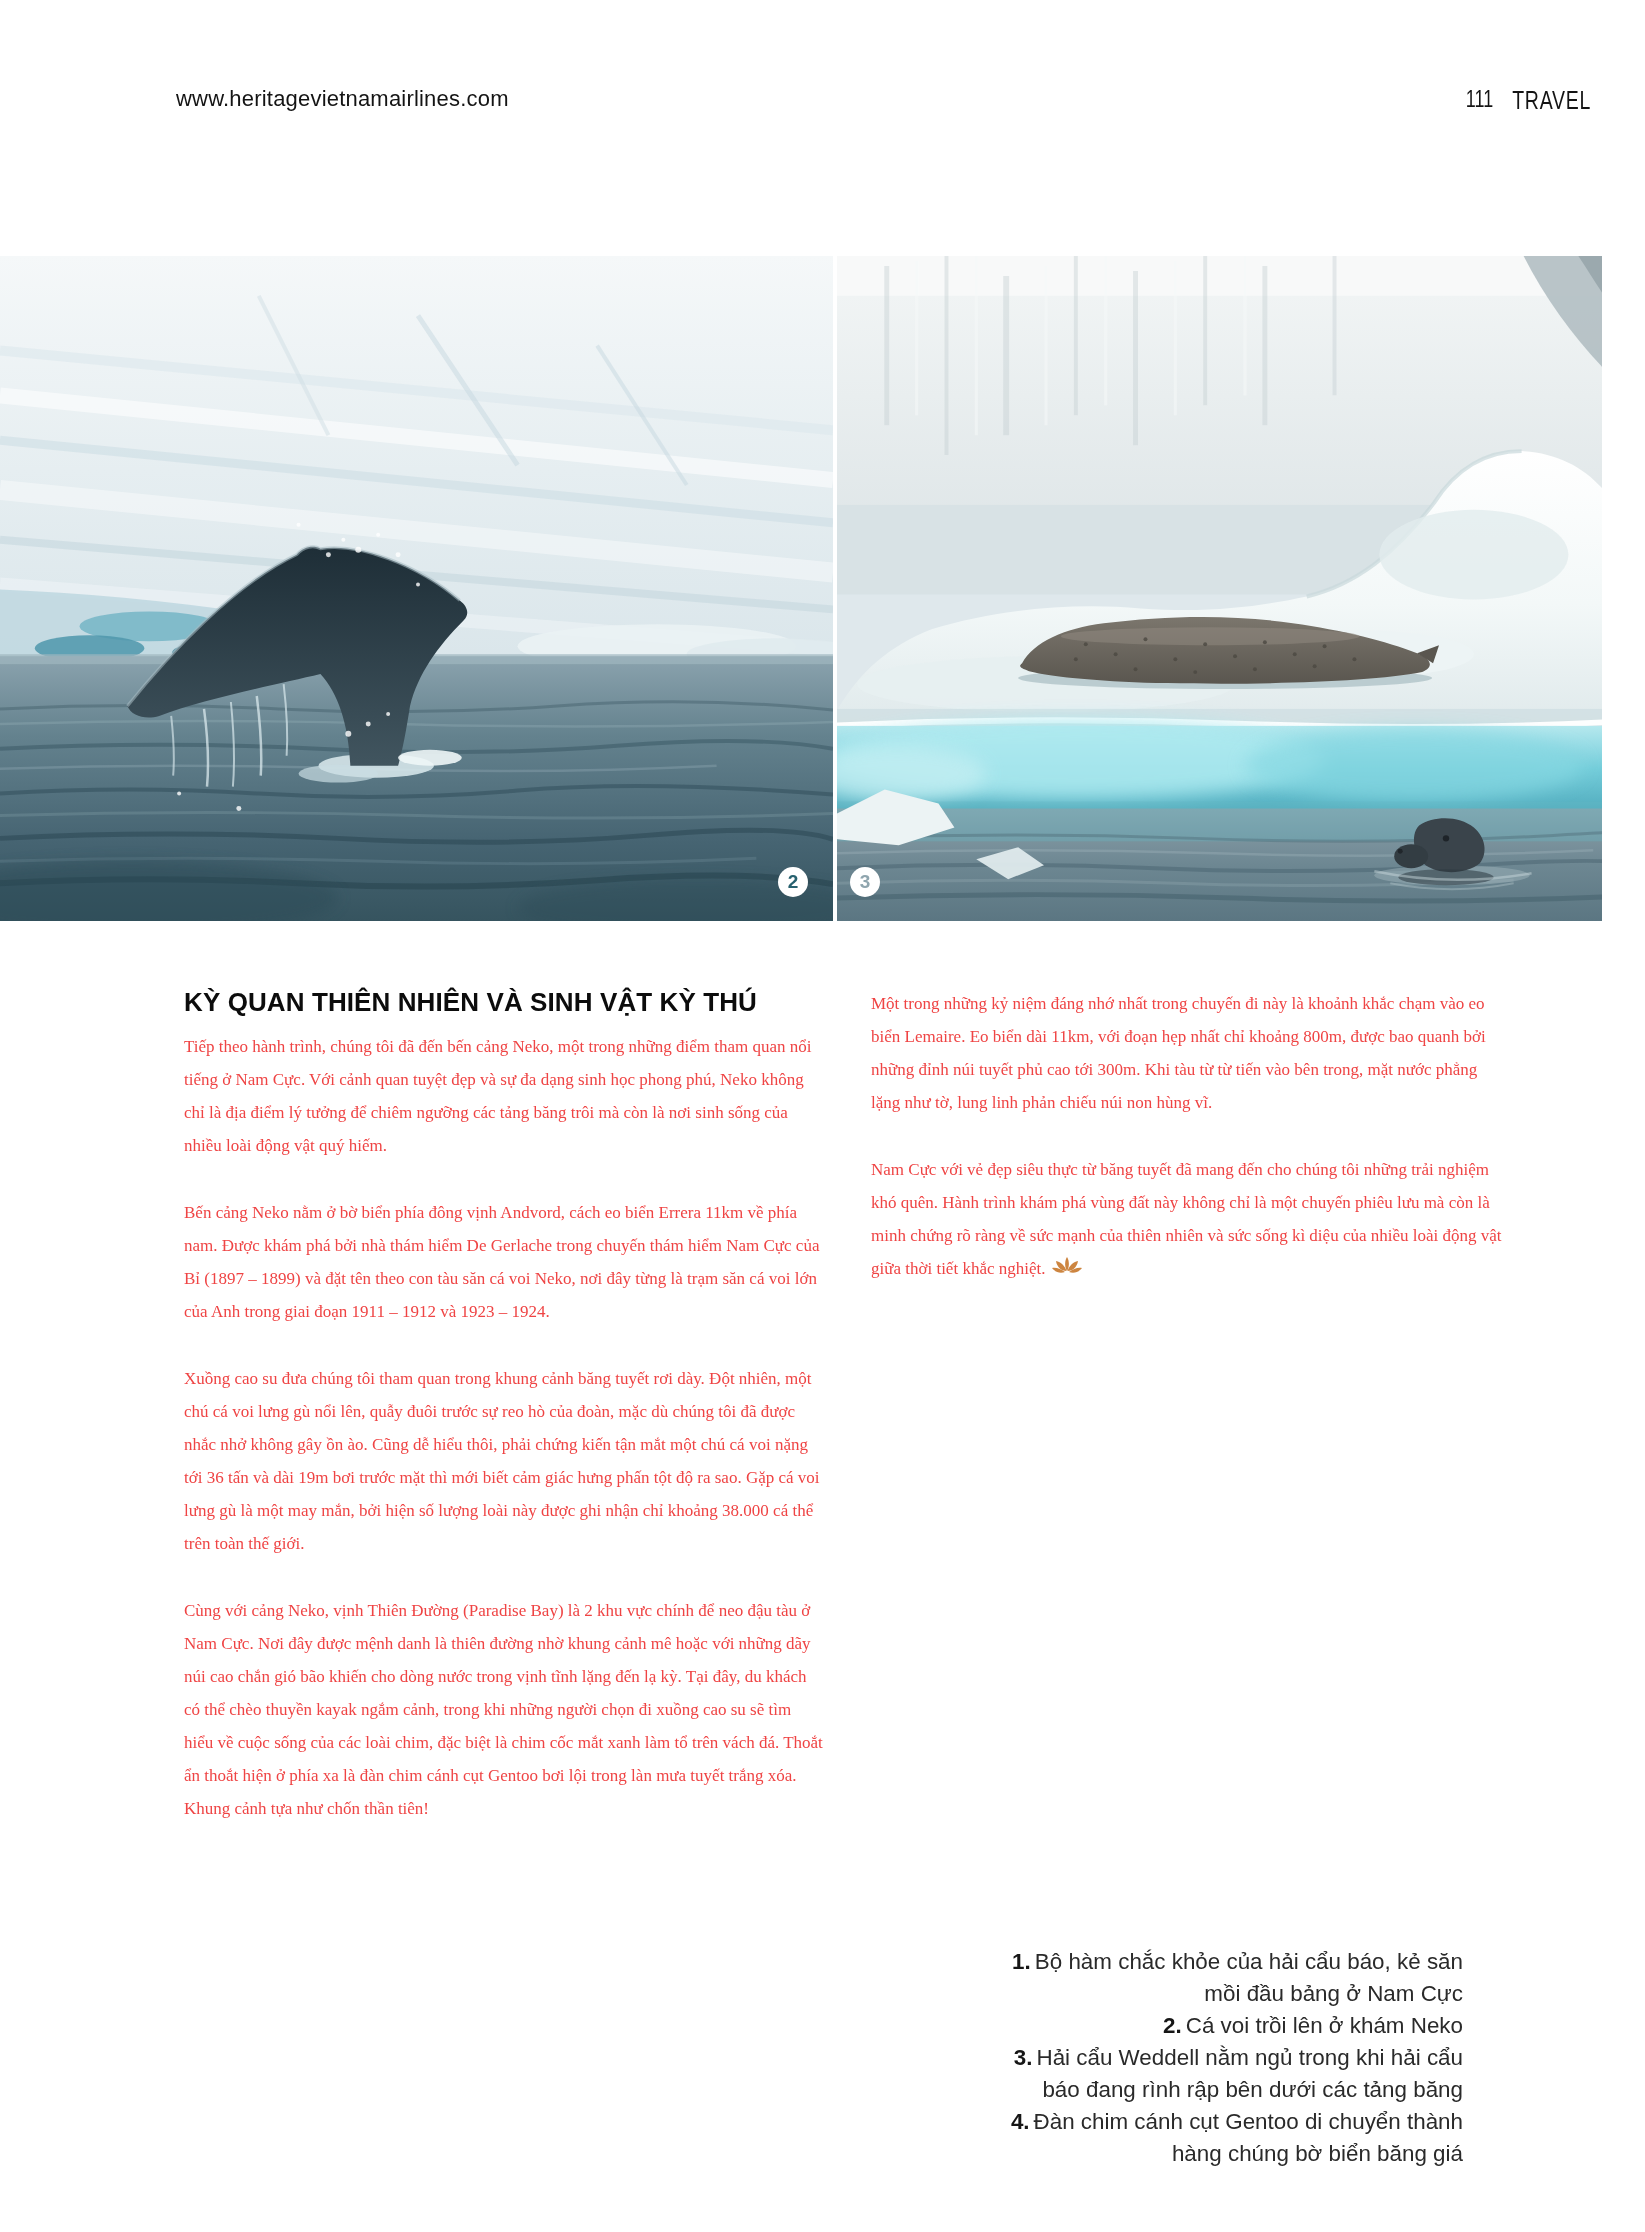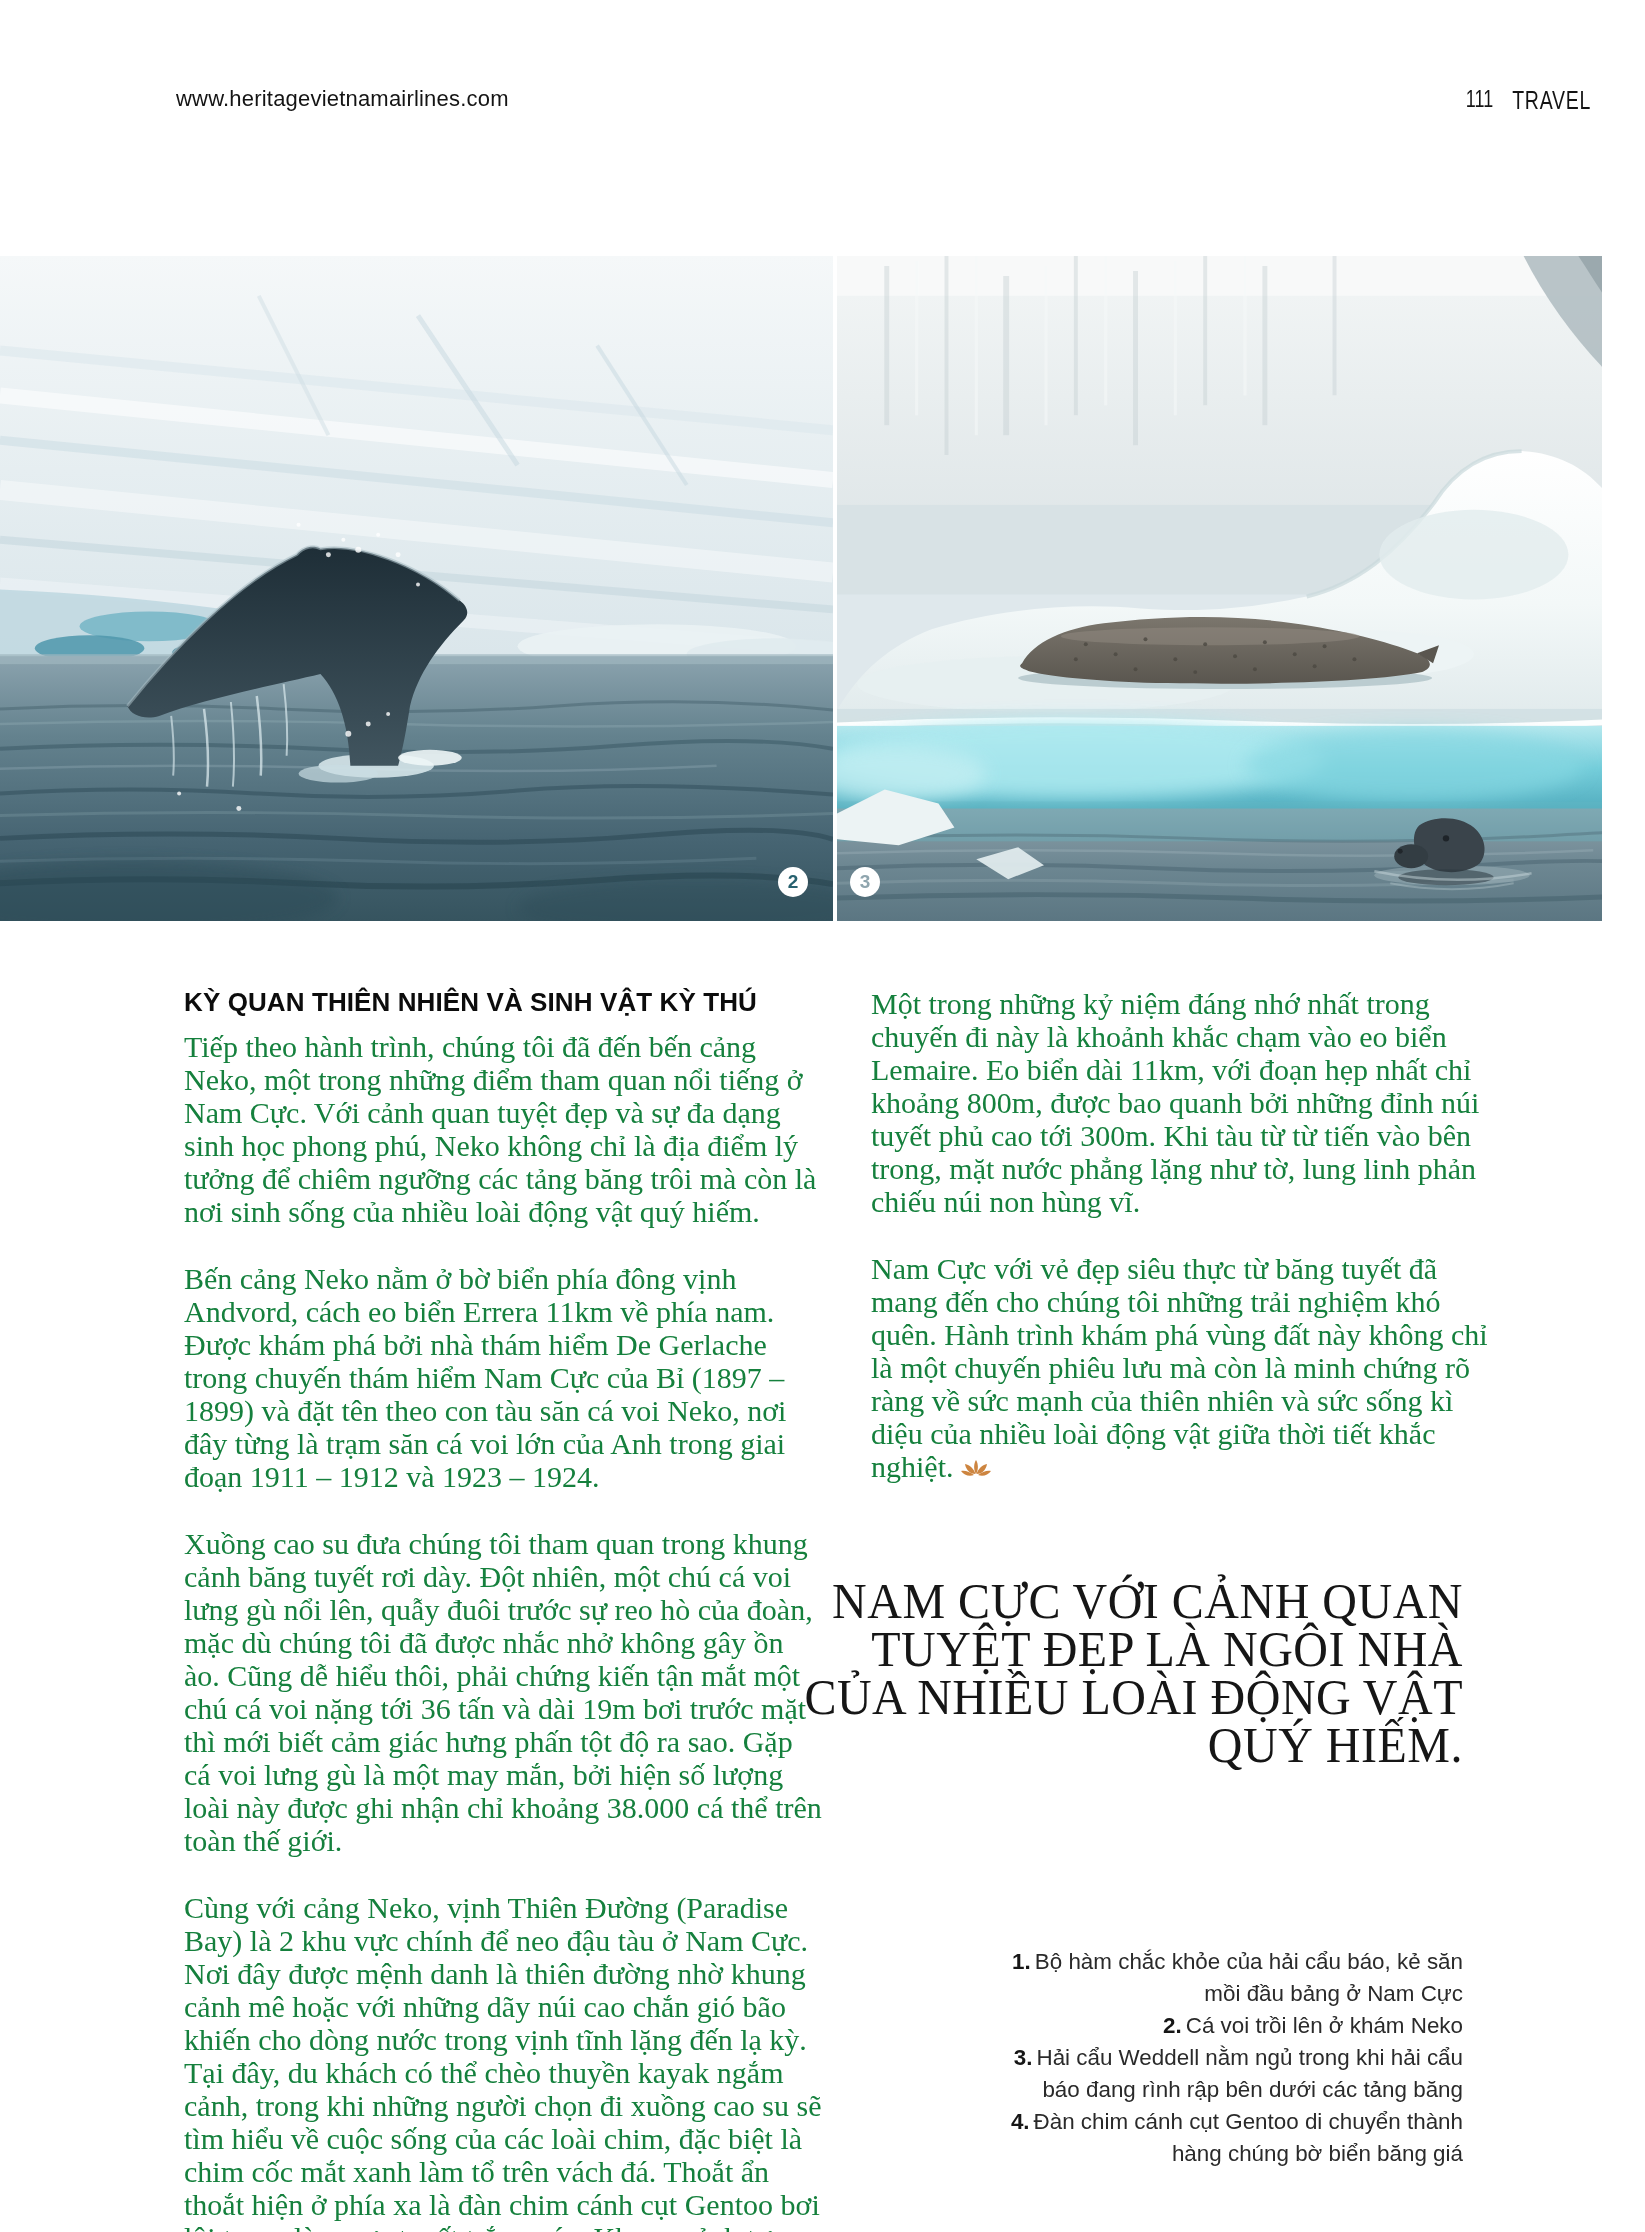--- a/index.html
+++ b/index.html
@@ -25,21 +25,21 @@
   .badge-2{left:778px;top:611px;color:#27616f;}
   .badge-3{left:850px;top:611px;color:#8fa5ae;}
 
   
   .col{position:absolute;width:639px;}
   .col-left{left:184px;top:979px;}
   .col-right{left:871px;top:987px;}
   .article-heading{margin:8px 0 12px 0;font-family:"Liberation Sans",sans-serif;
                    font-size:26px;font-weight:700;color:#0c0c0c;letter-spacing:0.1px;}
   .body-text{margin:0 0 34px 0;font-family:"Liberation Serif",serif;
-             font-size:30px;line-height:33px;color:#15803d;}
+             font-size:17px;line-height:33px;color:#ef4444;}
   .body-text:last-child{margin-bottom:0;}
   .lotus{display:inline-block;width:30px;height:20px;margin-left:7px;vertical-align:-2px;}
 
   
   .pull-quote{position:absolute;top:1576px;right:139px;width:716px;text-align:right;
               font-family:"Liberation Serif",serif;font-size:48px;line-height:48px;
               color:#161616;letter-spacing:0.5px;}
   .q-line{display:block;white-space:nowrap;transform:scaleY(1.05);transform-origin:top right;}
 
   
@@ -297,26 +297,20 @@
           <g fill="#cd8540">
             <path d="M15 1 C17.5 5 17.5 11 15 15 C12.5 11 12.5 5 15 1 Z"></path>
             <path d="M4 5 C9 6 13 10 14.5 15 C9 15 5 11 4 5 Z"></path>
             <path d="M26 5 C21 6 17 10 15.5 15 C21 15 25 11 26 5 Z"></path>
             <path d="M0 12 C4 11 9 13 13 16 C8 18 3 16 0 12 Z"></path>
             <path d="M30 12 C26 11 21 13 17 16 C22 18 27 16 30 12 Z"></path>
           </g>
         </svg></p>
   </section>
 
-  <div class="pull-quote">
-    <span class="q-line">NAM CỰC VỚI CẢNH QUAN</span>
-    <span class="q-line">TUYỆT ĐẸP LÀ NGÔI NHÀ</span>
-    <span class="q-line">CỦA NHIỀU LOÀI ĐỘNG VẬT</span>
-    <span class="q-line">QUÝ HIẾM.</span>
-  </div>
 
   <div class="captions">
     <div class="caption"><b>1.</b><span>Bộ hàm chắc khỏe của hải cẩu báo, kẻ săn mồi đầu bảng ở Nam Cực</span></div>
     <div class="caption"><b>2.</b><span>Cá voi trồi lên ở khám Neko</span></div>
     <div class="caption"><b>3.</b><span>Hải cẩu Weddell nằm ngủ trong khi hải cẩu báo đang rình rập bên dưới các tảng băng</span></div>
     <div class="caption"><b>4.</b><span>Đàn chim cánh cụt Gentoo di chuyển thành hàng chúng bờ biển băng giá</span></div>
   </div>
 
 </div>
 

